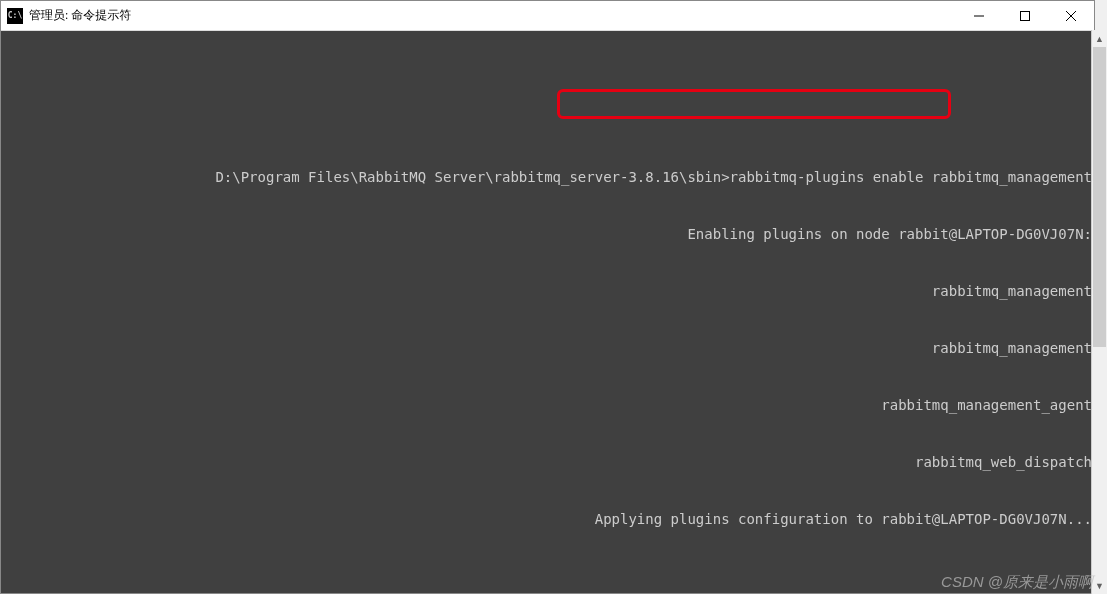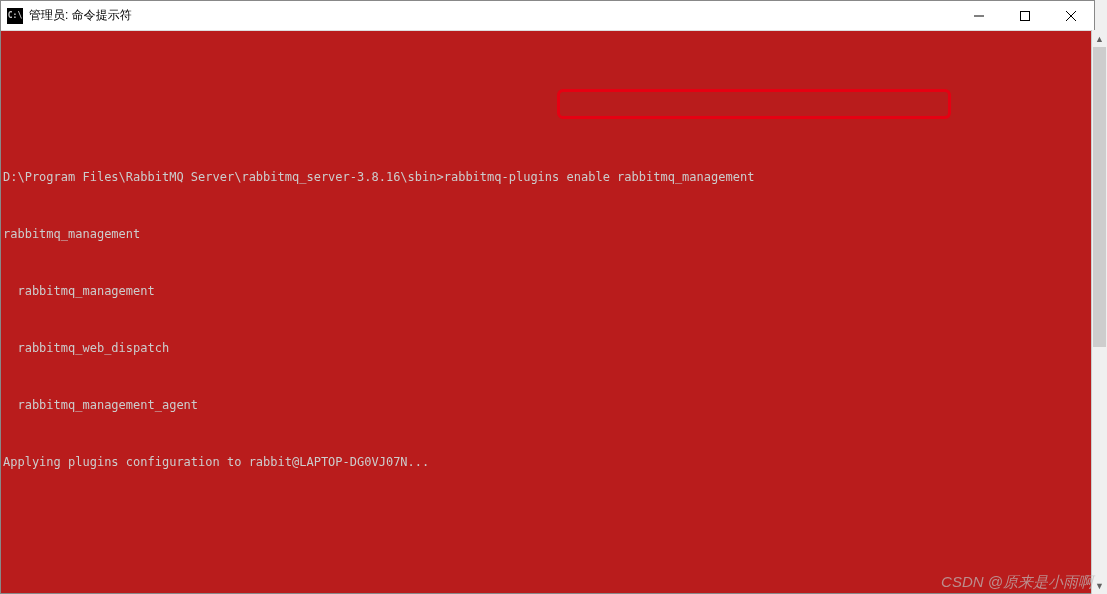--- a/index.html
+++ b/index.html
@@ -41,46 +41,48 @@
       font-size: 8px;
       display: flex;
       align-items: center;
       justify-content: center;
       margin-right: 6px;
       font-family: monospace;
       font-weight: bold;
     }
     .titlebar-text {
       flex: 1;
+      font-family: Liberation Serif, serif;
     }
     .titlebar-controls {
       display: flex;
       height: 100%;
     }
     .titlebar-btn {
       width: 46px;
       height: 100%;
       display: flex;
       align-items: center;
       justify-content: center;
       font-size: 12px;
       color: #000;
       cursor: pointer;
     }
     .terminal {
       flex: 1;
-      background: #b91c1c;
+      background: #404040;
       color: #ccc;
       font-family: "NSimSun", "SimSun", "Consolas", monospace;
-      font-size: 12px;
+      font-size: 14px;
       line-height: 19px;
       padding: 4px 2px;
       white-space: pre;
       overflow: hidden;
       position: relative;
+      text-align: right;
     }
     .terminal-content {
       position: relative;
     }
     .highlight-box {
       position: absolute;
       border: 3px solid #e60012;
       border-radius: 6px;
       top: 16px;
       left: 554px;
@@ -155,24 +157,25 @@
             <line x1="10" y1="0" x2="0" y2="10" stroke="#000" stroke-width="1"></line>
           </svg>
       </div>
     </div>
   </div>
 
   <div class="terminal">
     <div class="terminal-content">
       <div class="blank"></div>
       <span class="line">D:\Program Files\RabbitMQ Server\rabbitmq_server-3.8.16\sbin&gt;rabbitmq-plugins enable rabbitmq_management</span>
+      <span class="line">Enabling plugins on node rabbit@LAPTOP-DG0VJ07N:</span>
       <span class="line">rabbitmq_management</span>
       <span class="line">  rabbitmq_management</span>
+      <span class="line">  rabbitmq_management_agent</span>
       <span class="line">  rabbitmq_web_dispatch</span>
-      <span class="line">  rabbitmq_management_agent</span>
       <span class="line">Applying plugins configuration to rabbit@LAPTOP-DG0VJ07N...</span>
       
       
       
       
       <span class="line"></span>
       
       
       <span class="line"></span>
       

